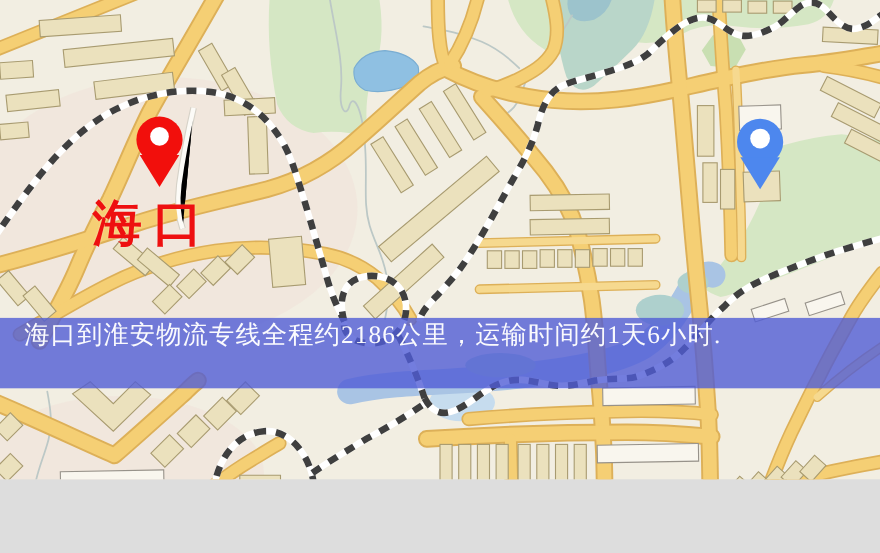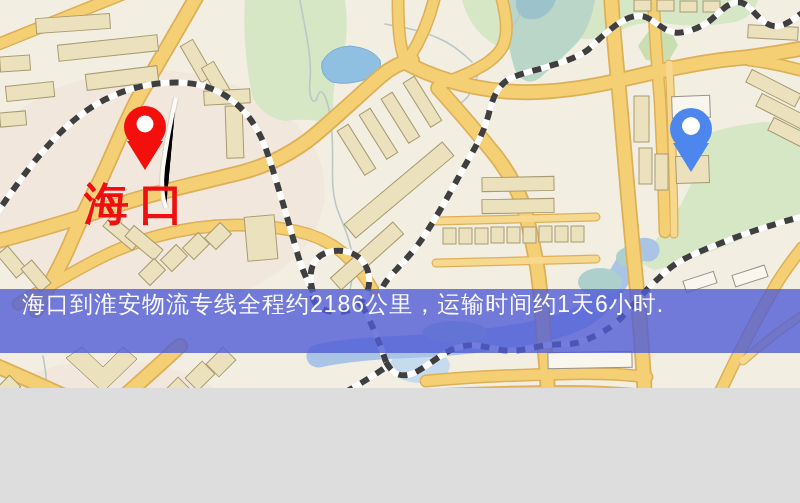--- a/index.html
+++ b/index.html
@@ -1,18 +1,18 @@
 <!DOCTYPE html>
 <html><head>
 <meta charset="utf-8">
 <style>
   html,body{margin:0;padding:0;background:#ddd;}
   .stage{
-    position:relative;width:800px;height:388px;overflow:hidden;
-    background:#f2eee2;font-family:Liberation Sans, sans-serif;
+    position:relative;width:800px;height:436px;overflow:hidden;
+    background:#f2eee2;font-family:Liberation Serif, serif;
   }
   .stage svg{position:absolute;left:0;top:0;}
   
   .park{fill:#d5e7c4;stroke:none}
   .parklight{fill:#dcead0}
   .marsh{fill:#b9d6c9}
   .marshdeep{fill:#9cc3cc}
   .hex{fill:#c9dfb2}
   .water{fill:#8fc0e2;stroke:#7aadd2;stroke-width:1}
   .riv{fill:none;stroke:#a9c4e4;stroke-linecap:round}

